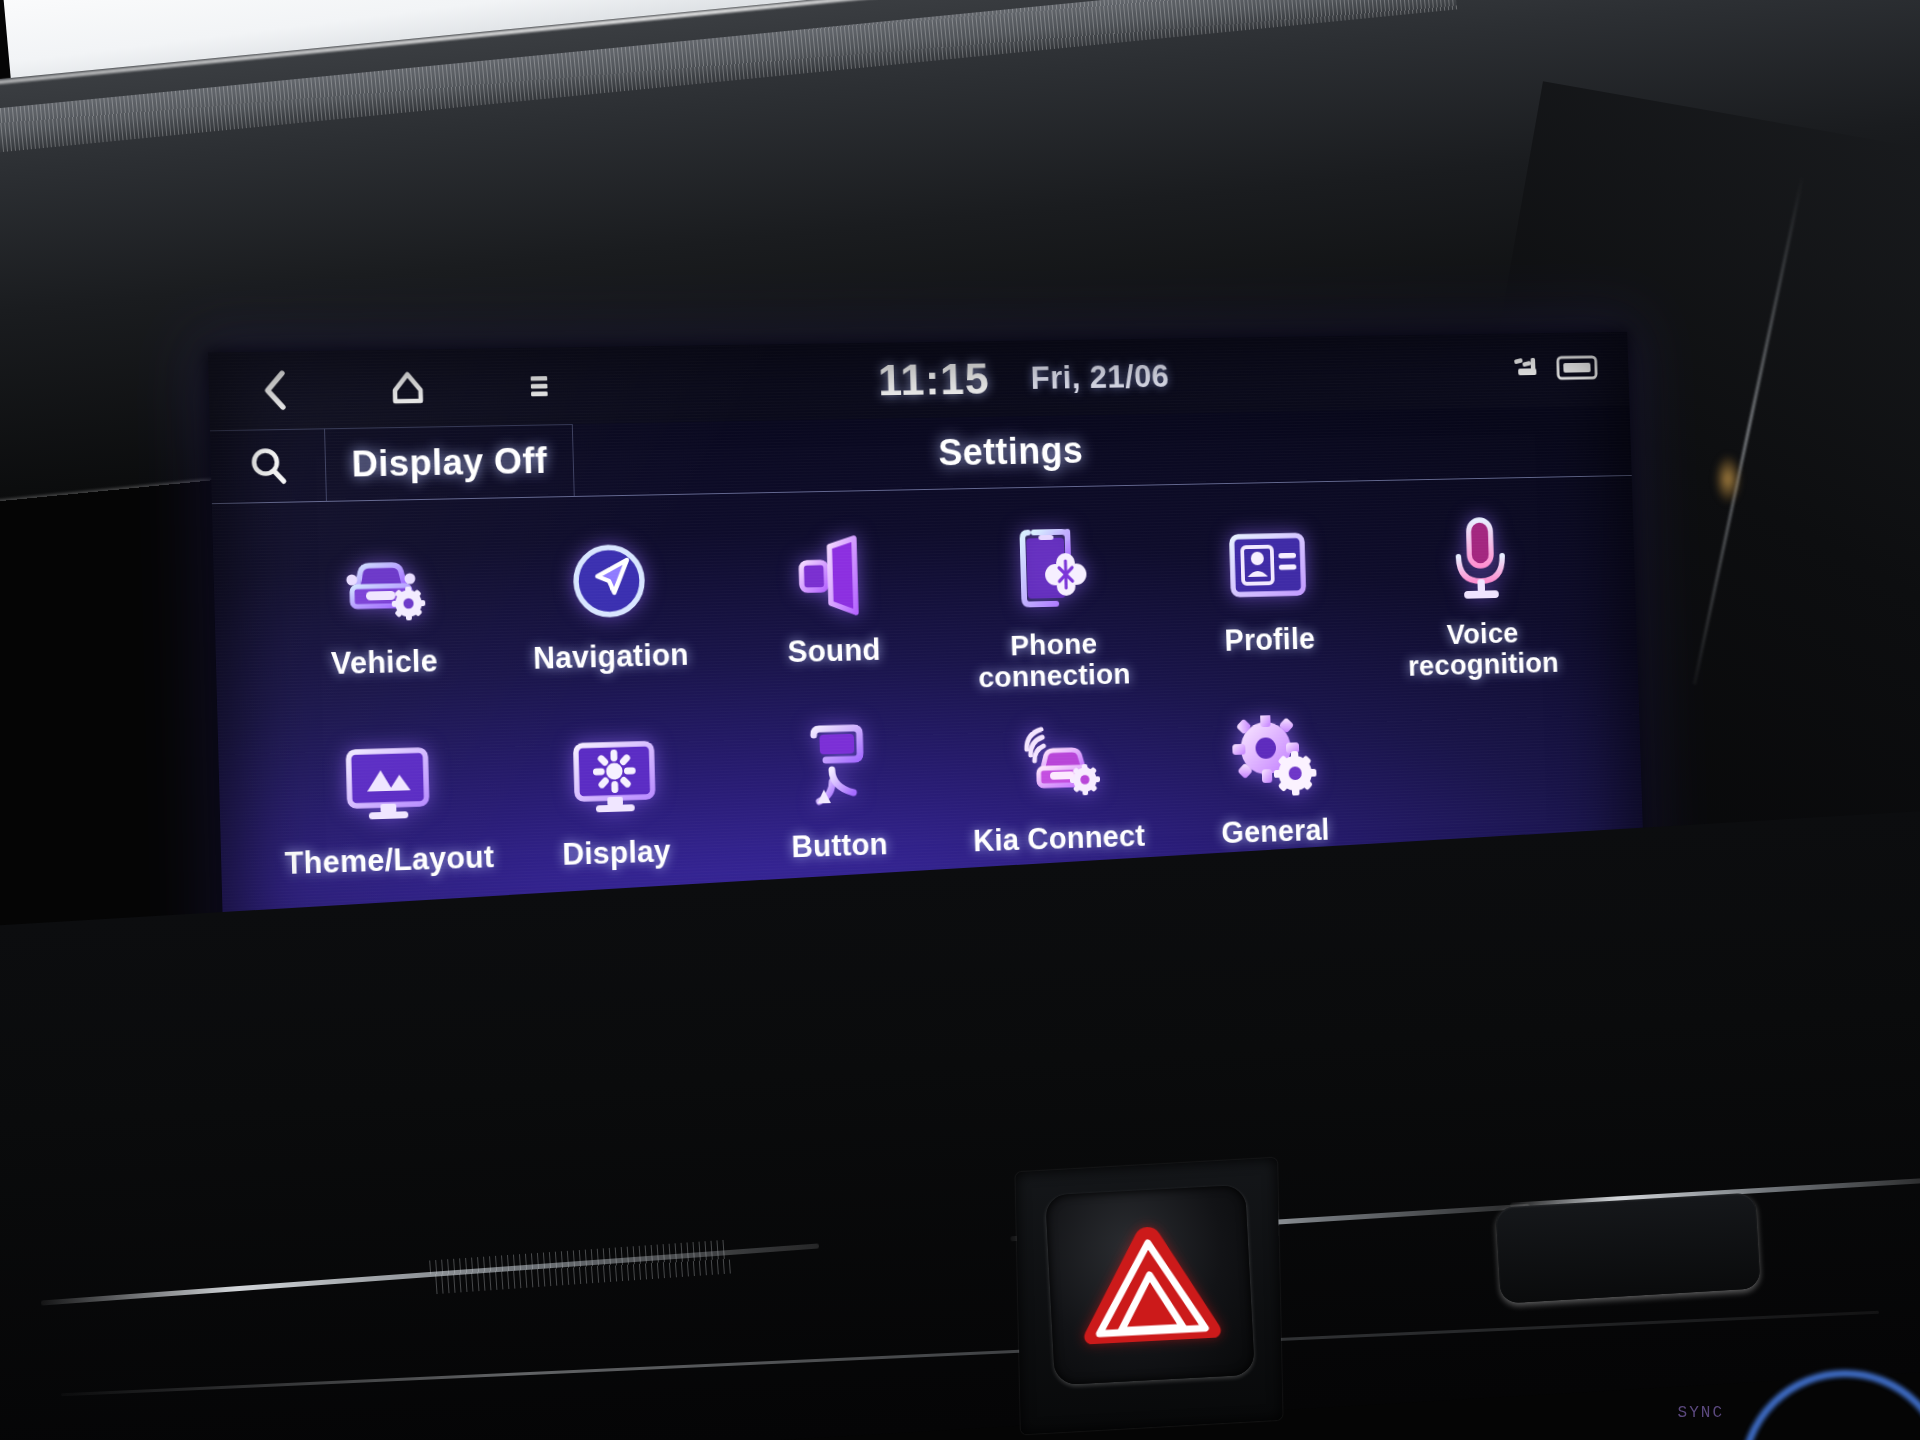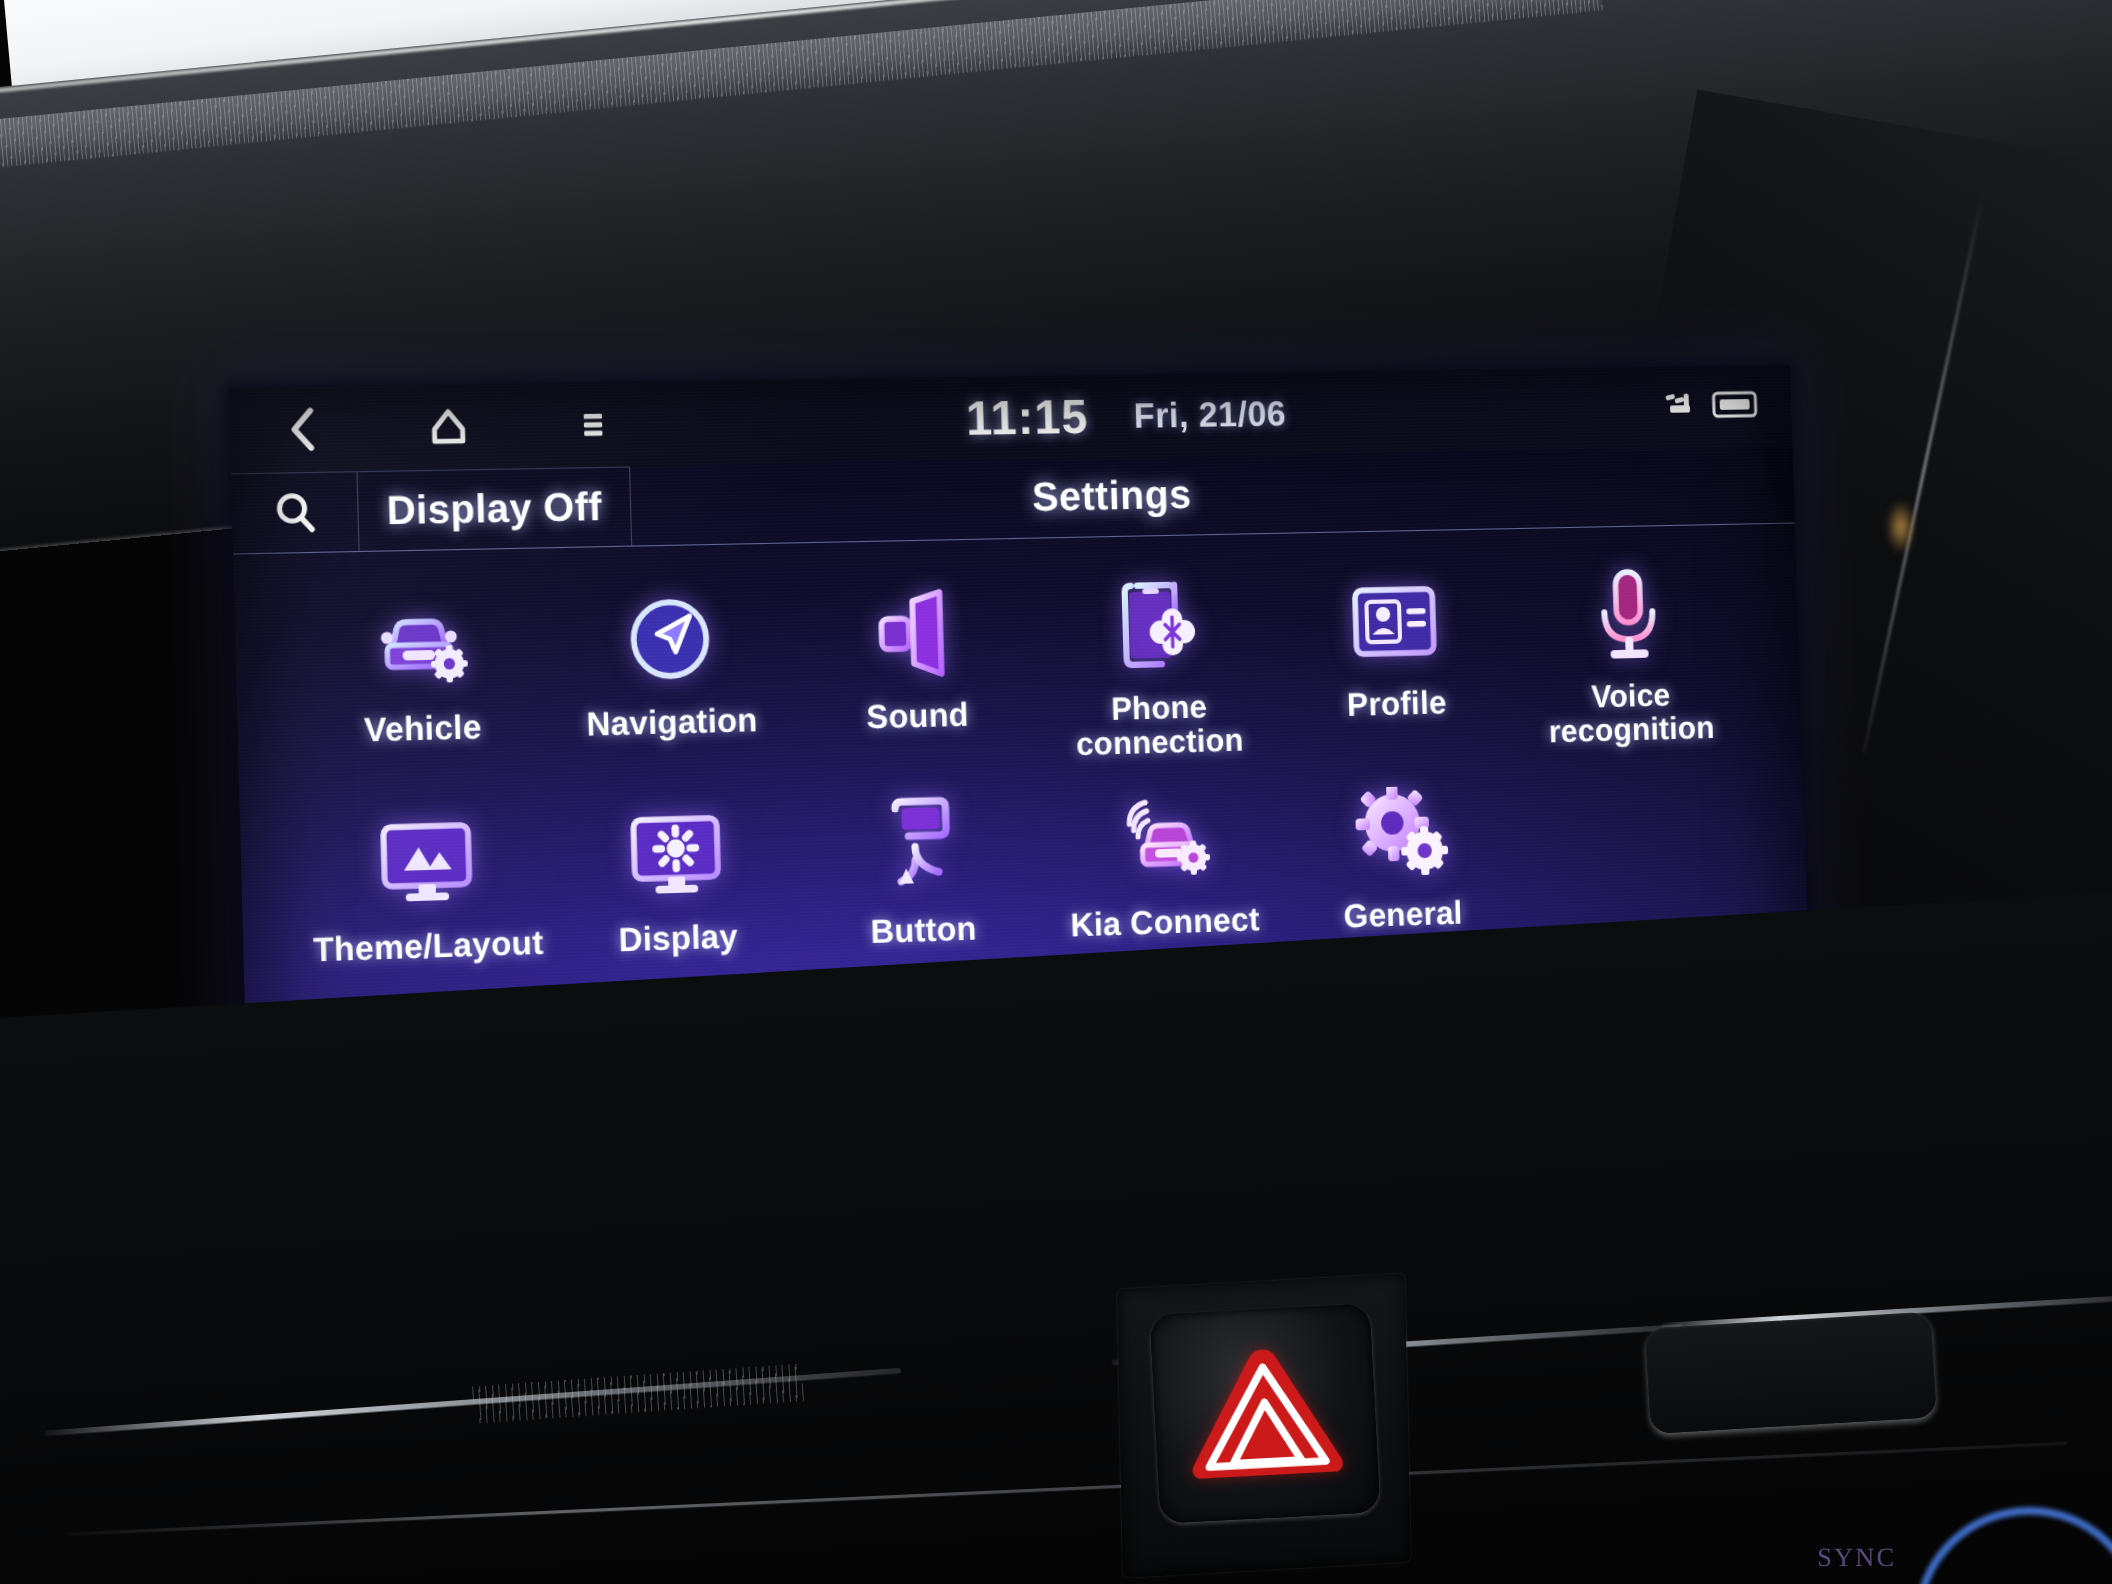--- a/index.html
+++ b/index.html
@@ -91,22 +91,22 @@
     position:absolute; left:1498px; top:1200px; width:260px; height:96px;
     border-radius:18px; transform:rotate(-3.4deg);
     background:linear-gradient(180deg,#15171a,#0a0b0c);
     box-shadow:0 3px 6px rgba(255,255,255,.35), inset 0 1px 2px rgba(255,255,255,.08);
   }
   .blue-ring{
     position:absolute; right:-30px; top:1370px; width:210px; height:210px; border-radius:50%;
     border:7px solid rgba(80,140,255,.85); filter:blur(2px); opacity:.9;
   }
   .sync-lbl{
-    position:absolute; right:196px; top:1404px; font-size:24px; letter-spacing:2px;
-    color:#8a6ec0; opacity:.65; font-family:Liberation Serif, serif; filter:blur(.6px);
+    position:absolute; right:196px; top:1404px; font-size:16px; letter-spacing:2px;
+    color:#8a6ec0; opacity:.65; font-family:Liberation Mono, monospace; filter:blur(.6px);
   }
 
   
   .hazard-plate{
     position:absolute; left:1018px; top:1165px; width:262px; height:262px;
     transform:rotate(-3.2deg) skewX(-2deg);
     background:linear-gradient(180deg,#141619,#08090a);
     border-radius:6px;
     box-shadow:inset 0 0 14px rgba(0,0,0,.9), 0 0 2px rgba(255,255,255,.18);
   }

